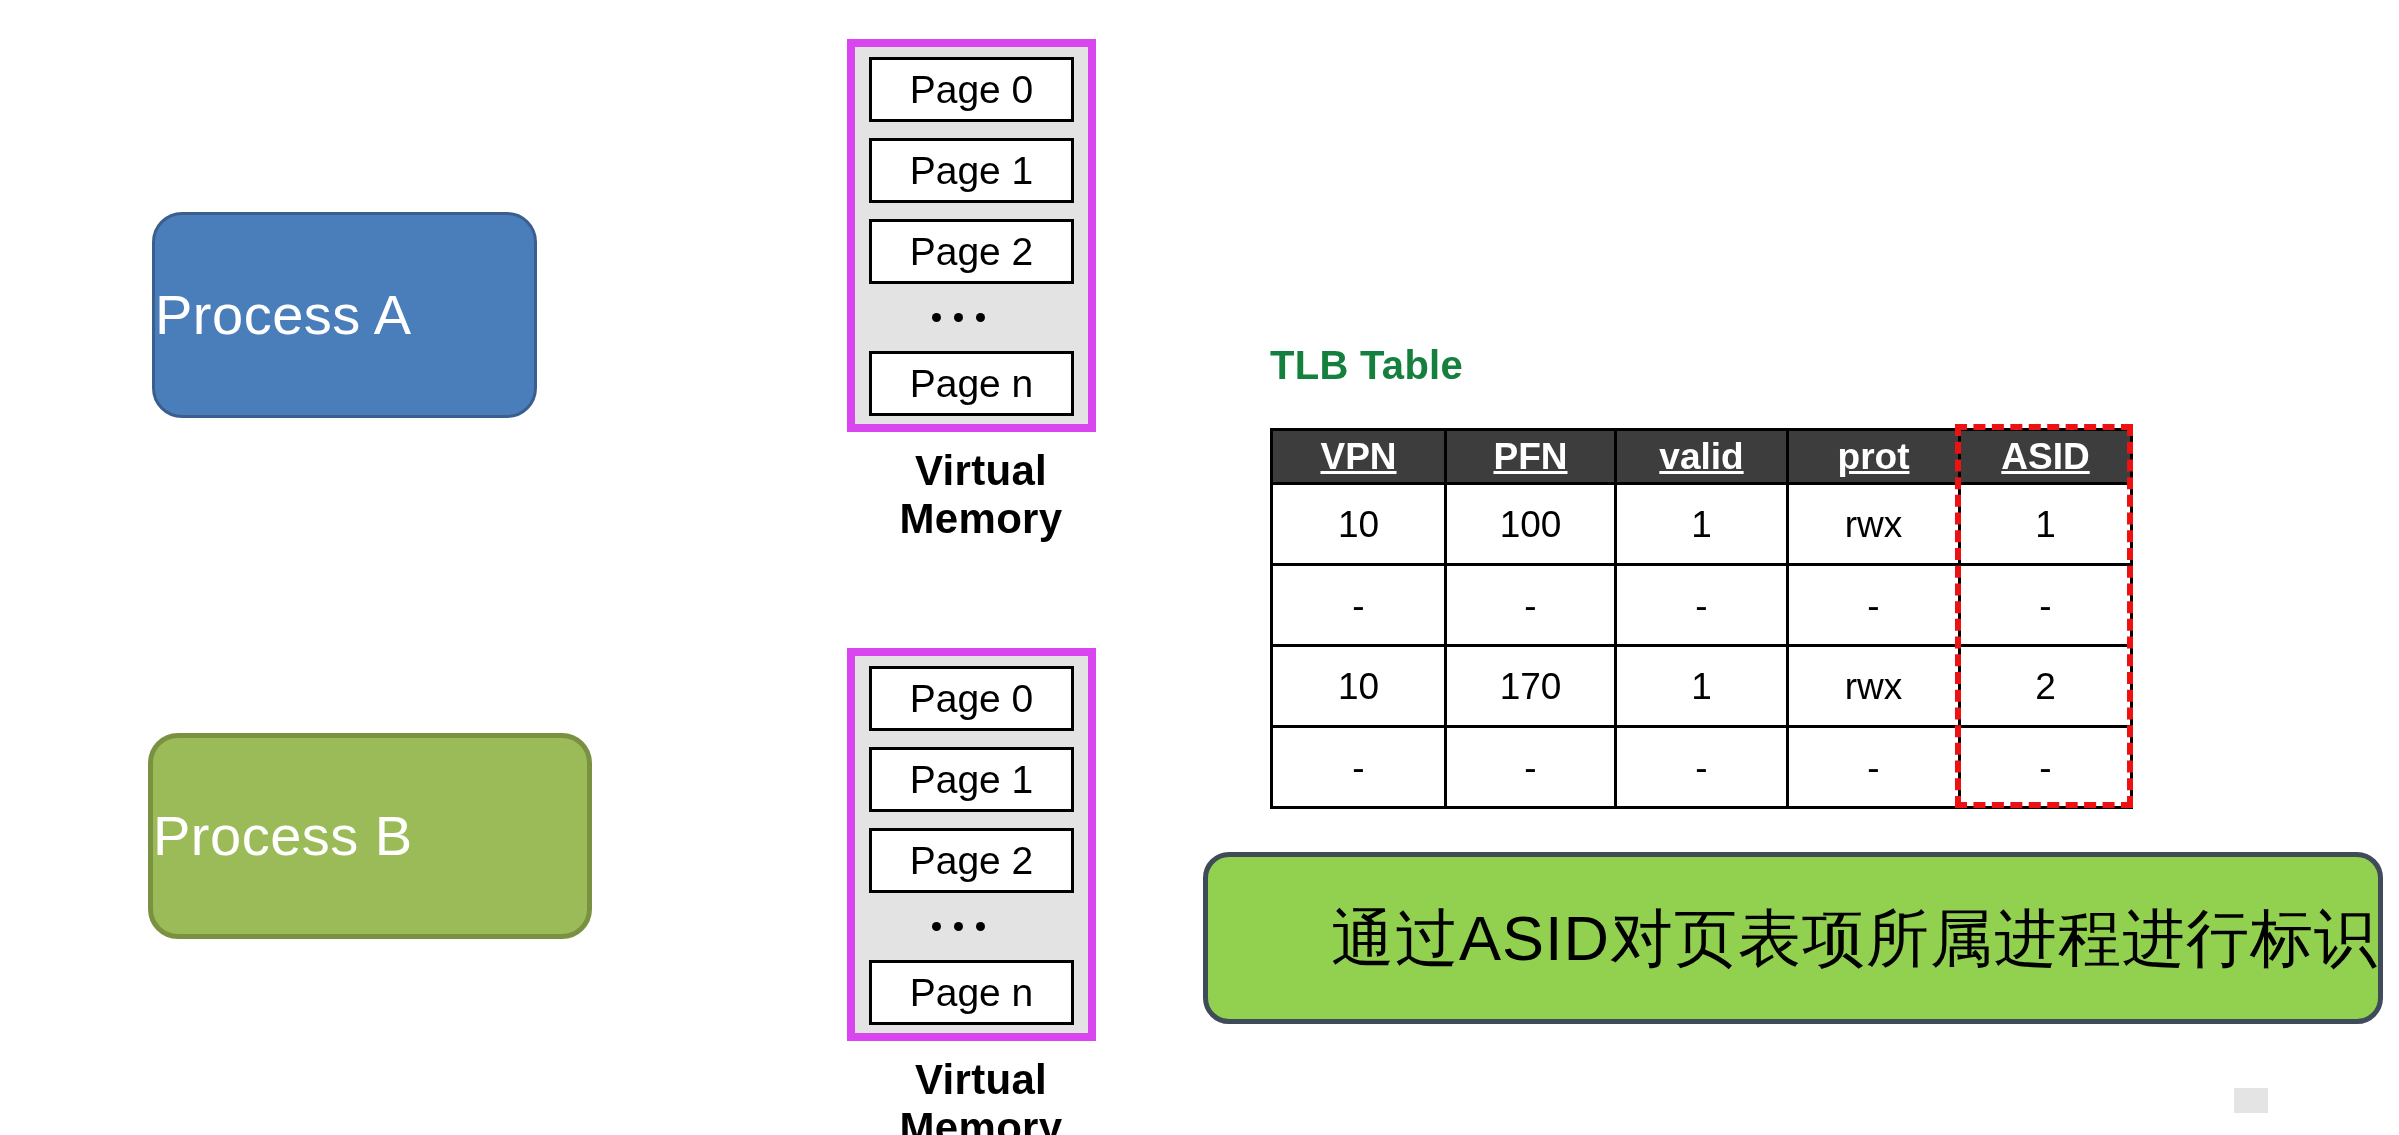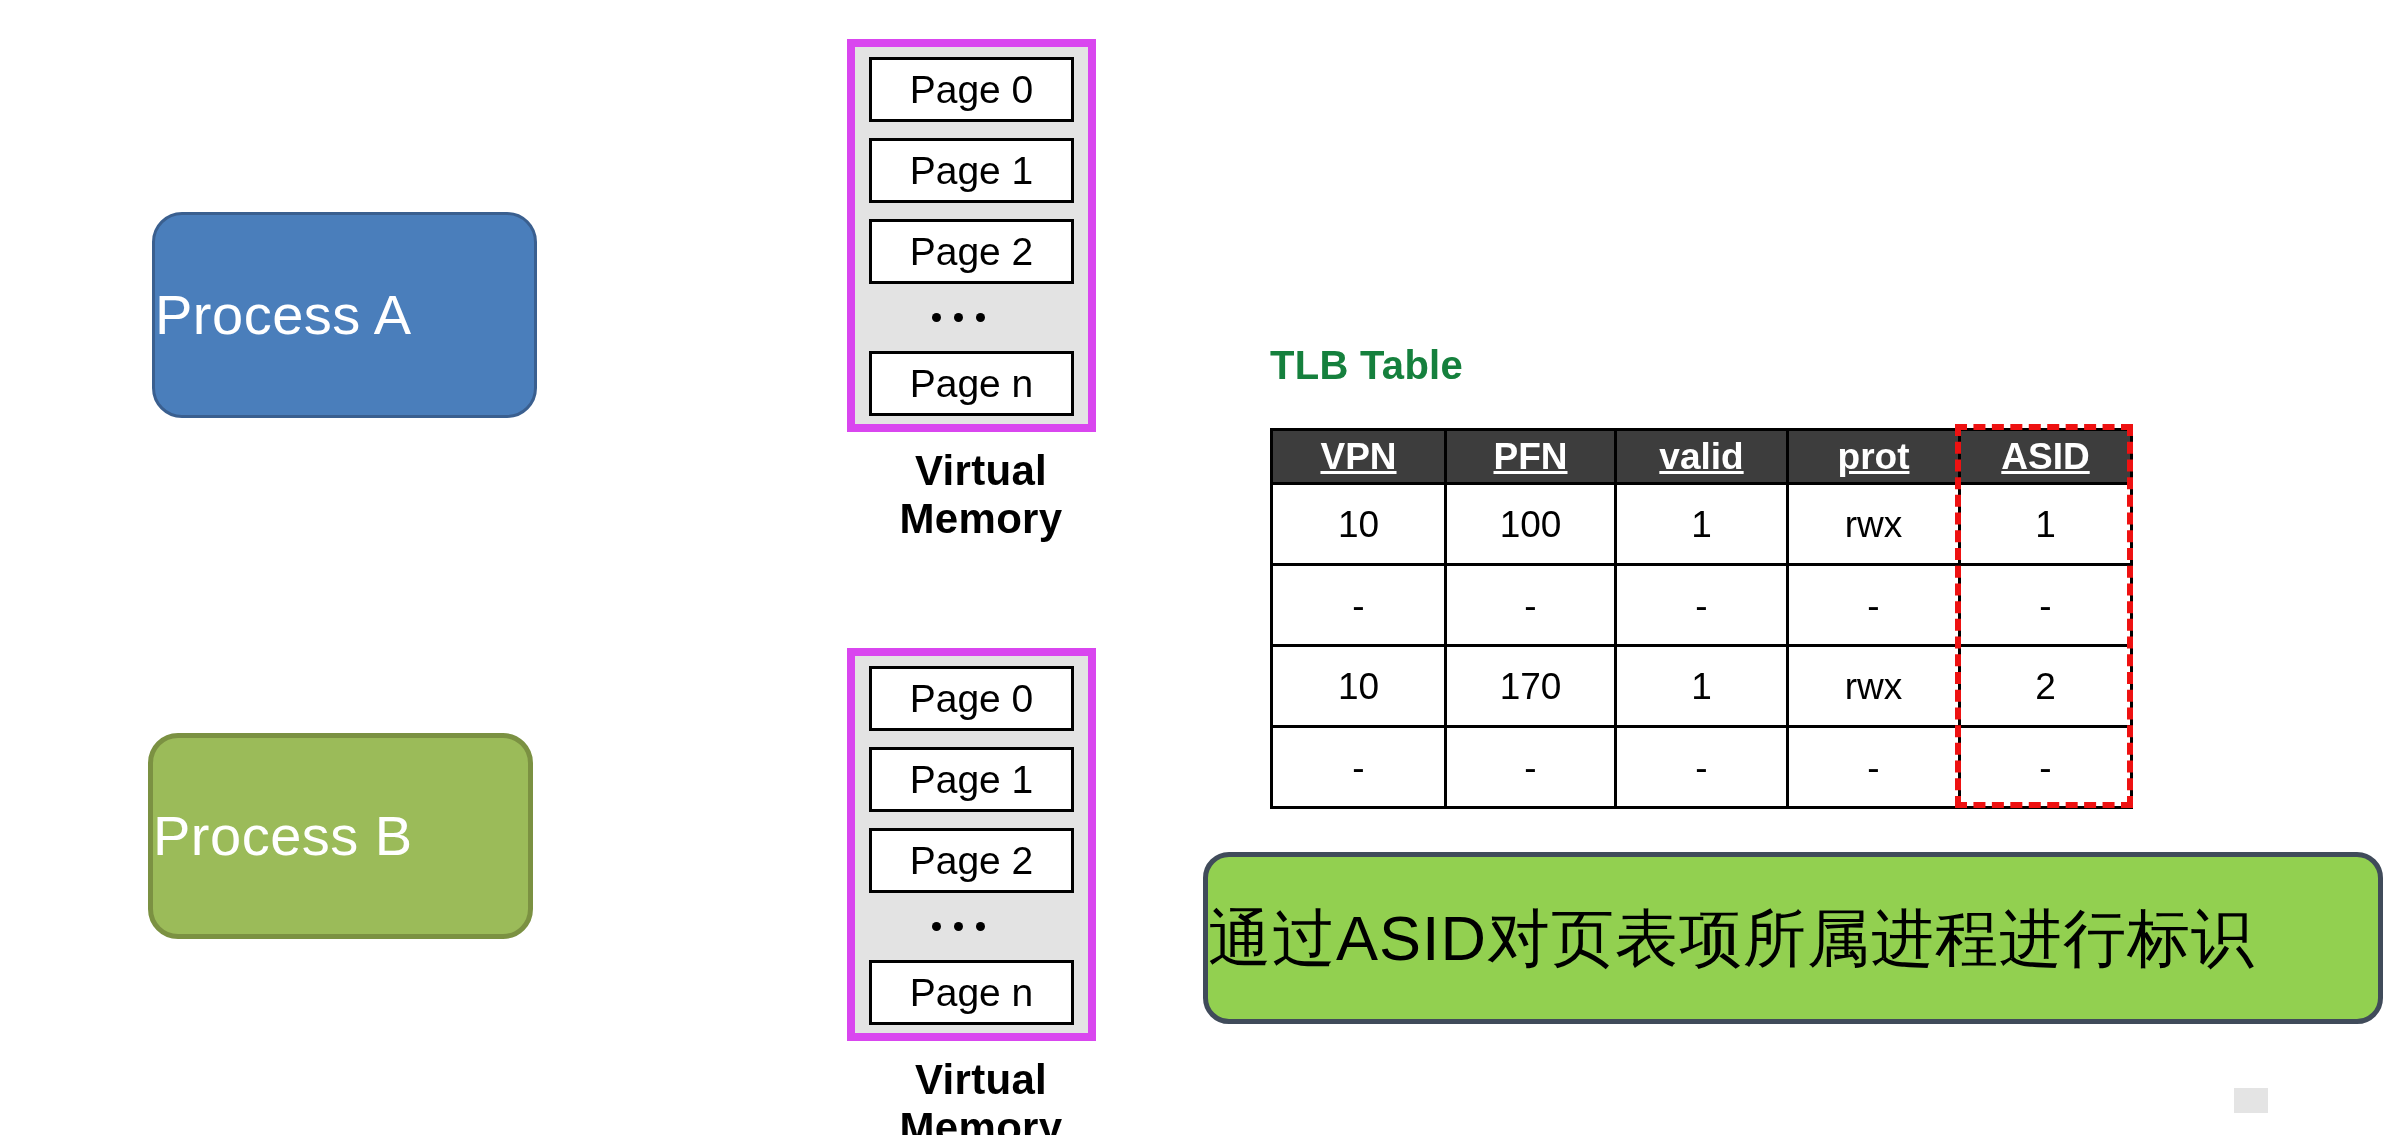--- a/index.html
+++ b/index.html
@@ -34,21 +34,21 @@
     left: 112px;
     top: 212px;
     width: 385px;
     height: 206px;
     background: #4A7EBB;
     border: 3px solid #3A5F8F;
   }
   #process-b {
     left: 108px;
     top: 733px;
-    width: 385px;
+    width: 444px;
     height: 206px;
     background: #9BBB59;
     border: 5px solid #7B9142;
   }
 
   
   .vm-group { position: absolute; }
   .vm-stack {
     background: #E3E3E3;
     border: 8px solid #d946ef;
@@ -172,21 +172,21 @@
     left: 1203px;
     top: 852px;
     width: 1180px;
     height: 172px;
     background: #92D050;
     border: 5px solid #404B5A;
     border-radius: 26px;
     box-sizing: border-box;
     display: flex;
     align-items: center;
-    justify-content: flex-start;
+    justify-content: flex-end;
     color: #000000;
     font-size: 63px;
     letter-spacing: 1px;
     line-height: 1;
   }
 
   
   #corner-artifact {
     position: absolute;
     left: 2234px;

